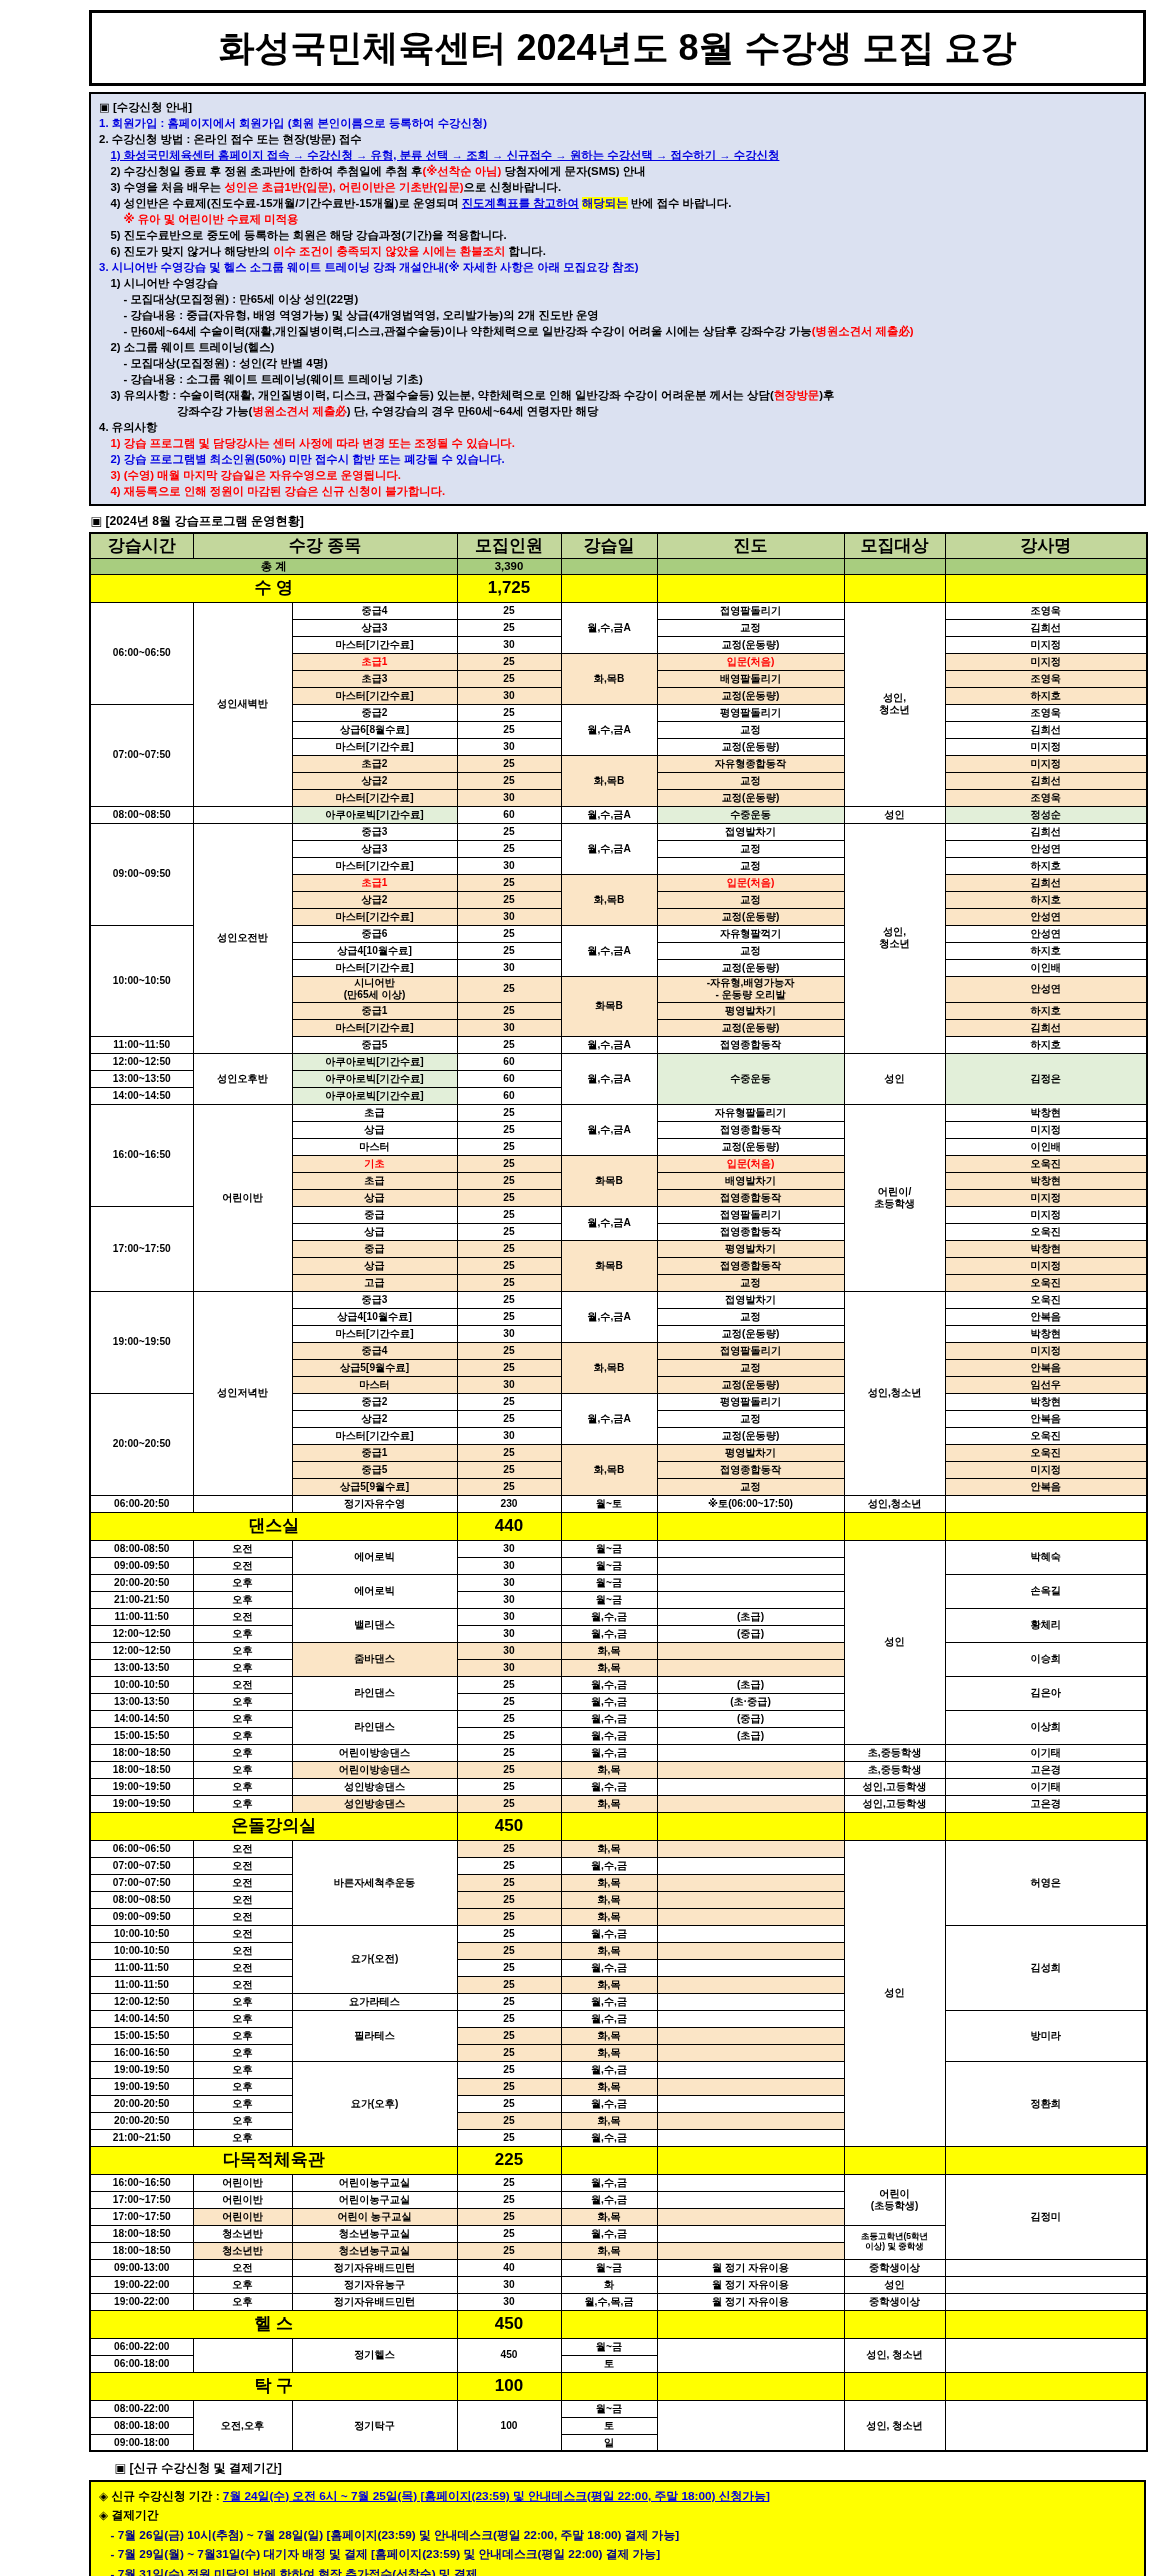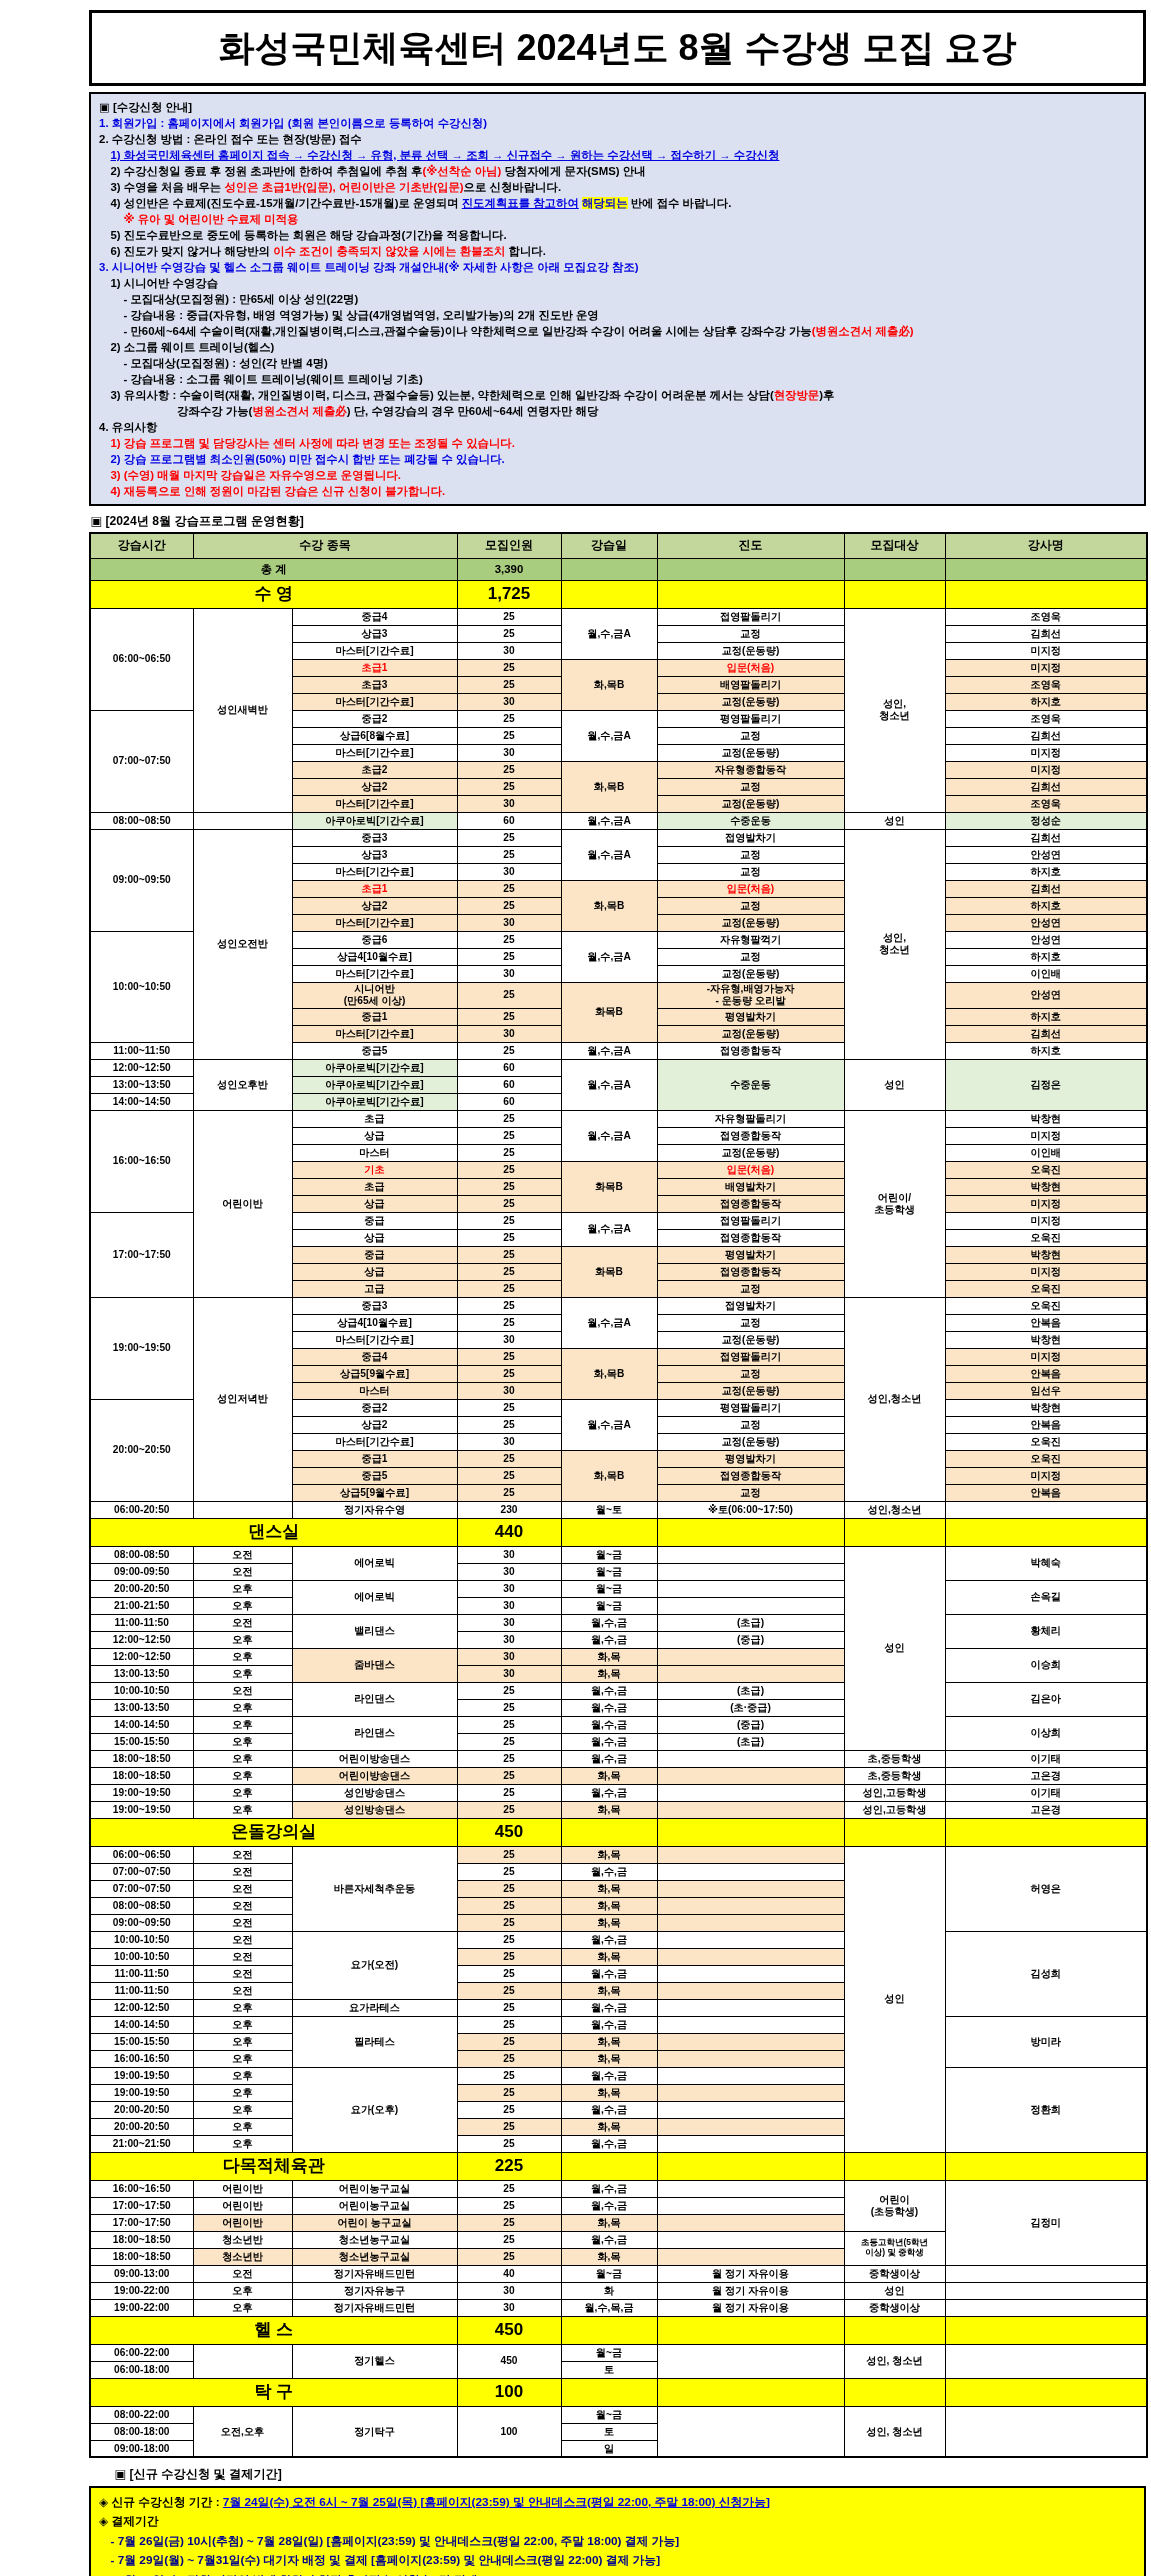--- a/index.html
+++ b/index.html
@@ -21,22 +21,22 @@
   .ind2{padding-left:24.4px;}
   .ind3{padding-left:78px;}
   .b{color:var(--blue);}
   .r{color:var(--red);}
   .n{color:var(--navy);}
   .bu{color:var(--blue);text-decoration:underline;}
   .hy{color:var(--blue);background:var(--mark);}
   .sched-head{font-size:12.2px;margin:6.5px 0 2.4px 1.6px;}
   table.sched{border-collapse:collapse;width:1057px;table-layout:fixed;border:2.4px solid #000;font-size:10.2px;}
   table.sched td{border:0.8px solid #000;text-align:center;vertical-align:middle;padding:0.8px 1.6px;height:17px;line-height:1.15;overflow:hidden;}
-  tr.hdr td{background:var(--hdr);font-size:12px;height:25px;border-bottom:1.6px solid #000;}
-  tr.total td{background:var(--tot);font-size:11.4px;height:22px;border-top:1.6px solid #000;border-bottom:1.6px solid #000;}
+  tr.hdr td{background:var(--hdr);font-size:17px;height:25px;border-bottom:1.6px solid #000;}
+  tr.total td{background:var(--tot);font-size:11.4px;height:16px;border-top:1.6px solid #000;border-bottom:1.6px solid #000;}
   tr.sec td{background:var(--sec);font-size:17px;height:28px;border-top:1.6px solid #000;border-bottom:1.6px solid #000;}
   td.tan{background:var(--tan);}
   td.grn{background:var(--grn);margin-top:12px;}
   td.red{color:var(--red);}
   td.small{font-size:8.5px;}
   .foot-head{font-size:12.2px;margin:8.1px 0 2.4px 1.6px;padding-left:24px;}
   .foot-box{border:2.4px solid #000;background:var(--mark);padding:4.9px 8.1px;font-size:11.8px;line-height:19.5px;}
 </style>
 </head>
 <body>

